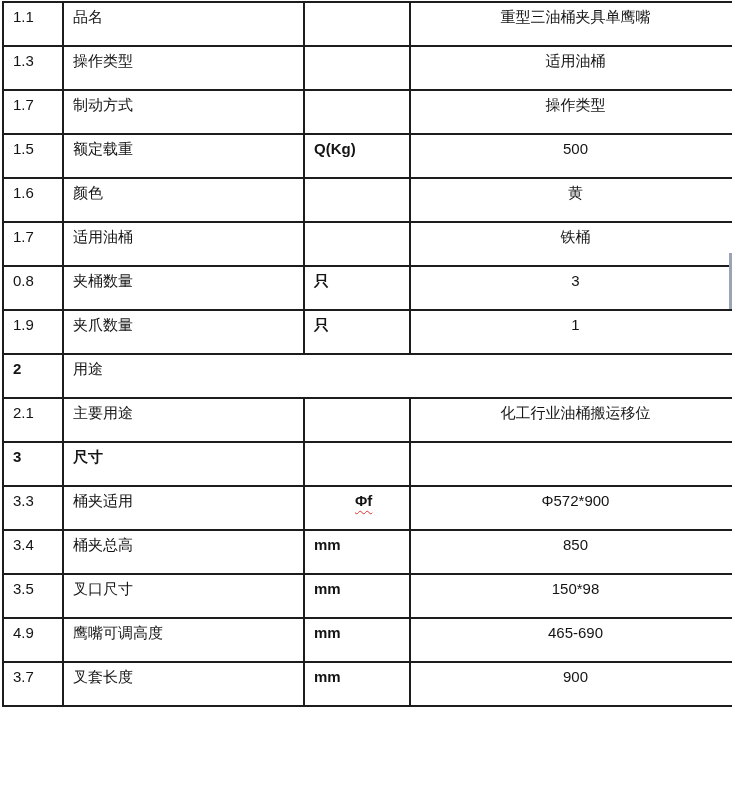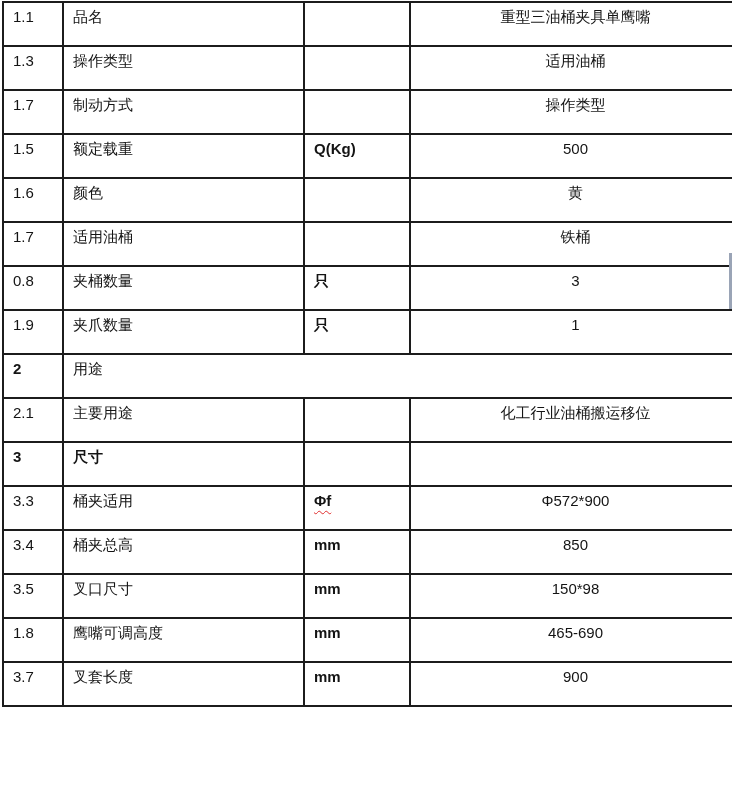--- a/index.html
+++ b/index.html
@@ -47,20 +47,21 @@
     padding-left: 8px;
     text-align: center;
   }
   .bold { font-weight: bold; }
   .spellcheck {
     text-decoration-line: underline;
     text-decoration-style: wavy;
     text-decoration-color: #e03030;
     text-decoration-thickness: 1px;
     text-underline-offset: 4px;
+    margin-left: 41px;
   }
   .scrollbar-thumb {
     position: absolute;
     right: 0;
     top: 253px;
     width: 3px;
     height: 56px;
     background: #9aa4b6;
   }
 </style>
@@ -153,21 +154,21 @@
           <td class="unit-cell"><span>mm</span></td>
           <td class="value-cell">850</td>
         </tr>
         <tr>
           <td class="num-cell">3.5</td>
           <td class="label-cell">叉口尺寸</td>
           <td class="unit-cell"><span>mm</span></td>
           <td class="value-cell">150*98</td>
         </tr>
         <tr>
-          <td class="num-cell">1.8</td>
+          <td class="num-cell">4.9</td>
           <td class="label-cell">鹰嘴可调高度</td>
           <td class="unit-cell"><span>mm</span></td>
           <td class="value-cell">465-690</td>
         </tr>
         <tr>
           <td class="num-cell">3.7</td>
           <td class="label-cell">叉套长度</td>
           <td class="unit-cell"><span>mm</span></td>
           <td class="value-cell">900</td>
         </tr>

